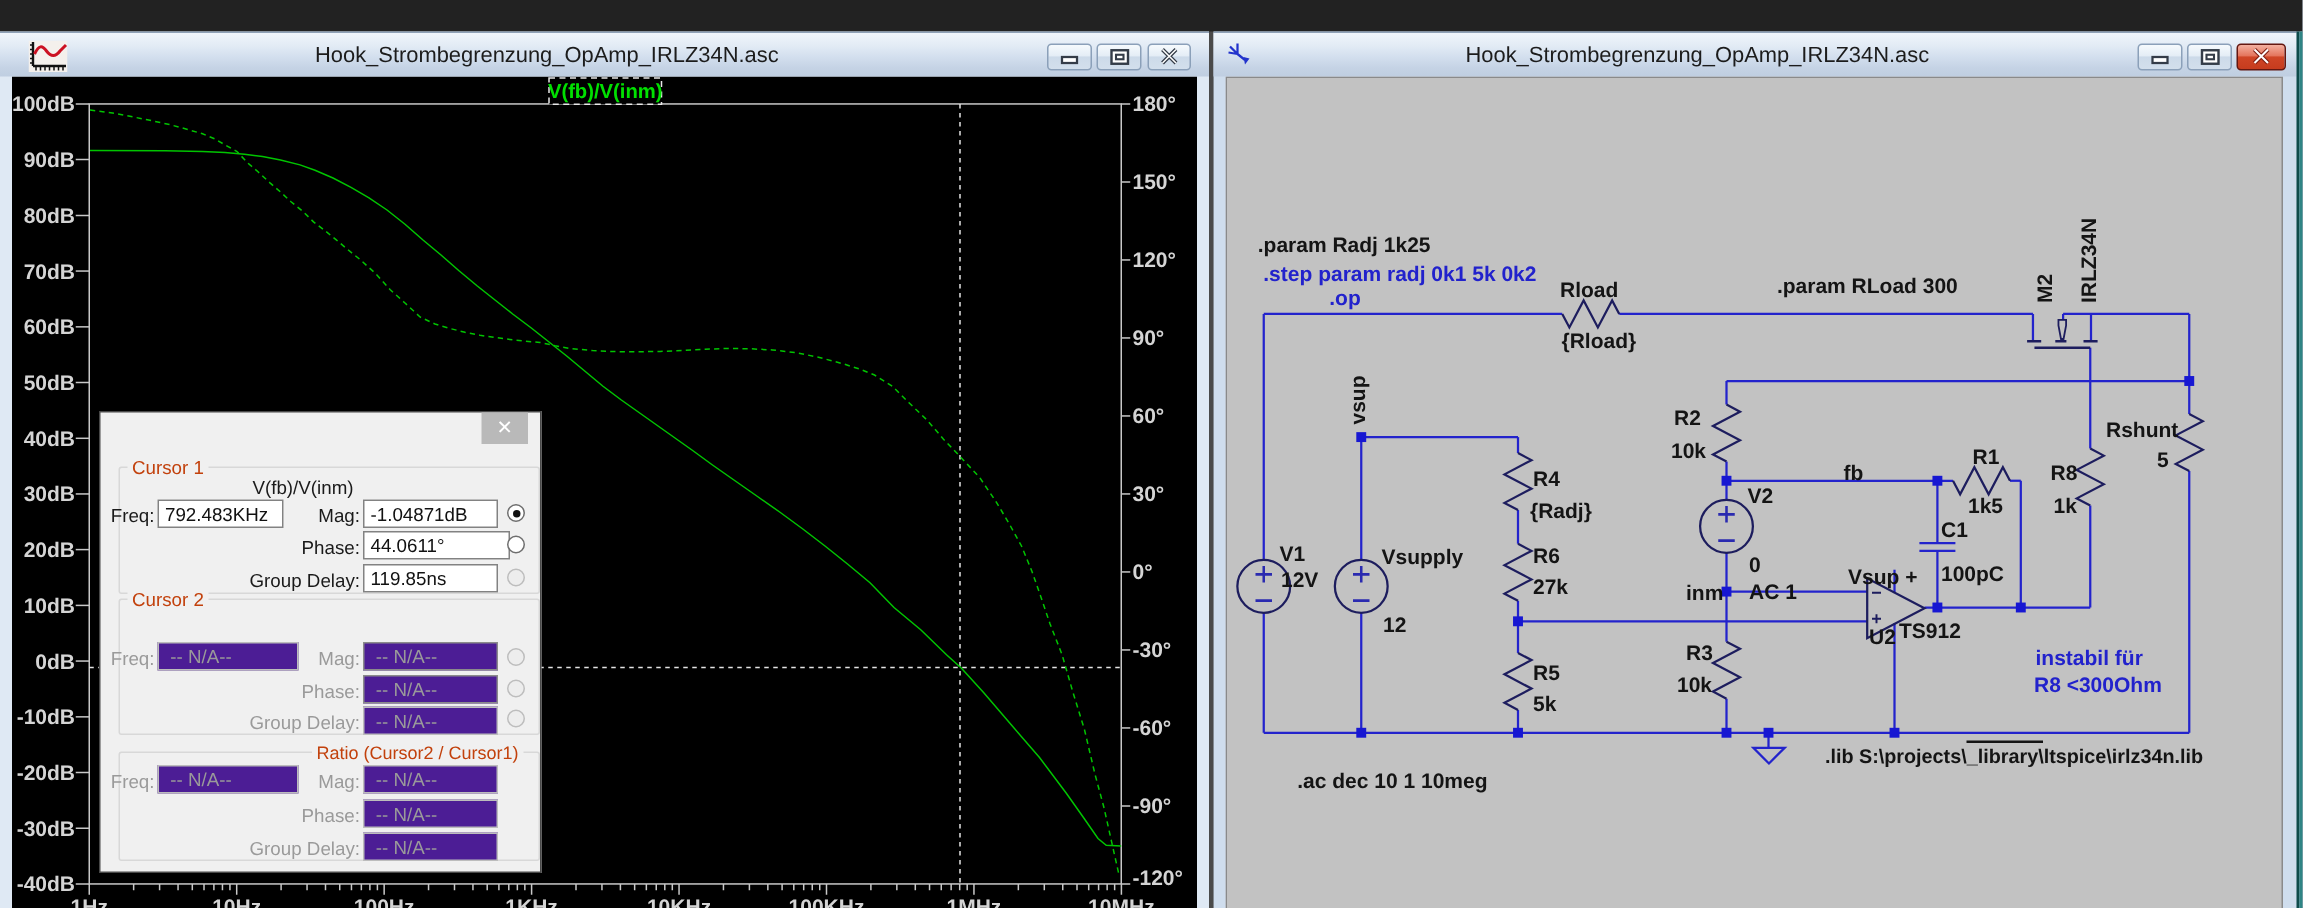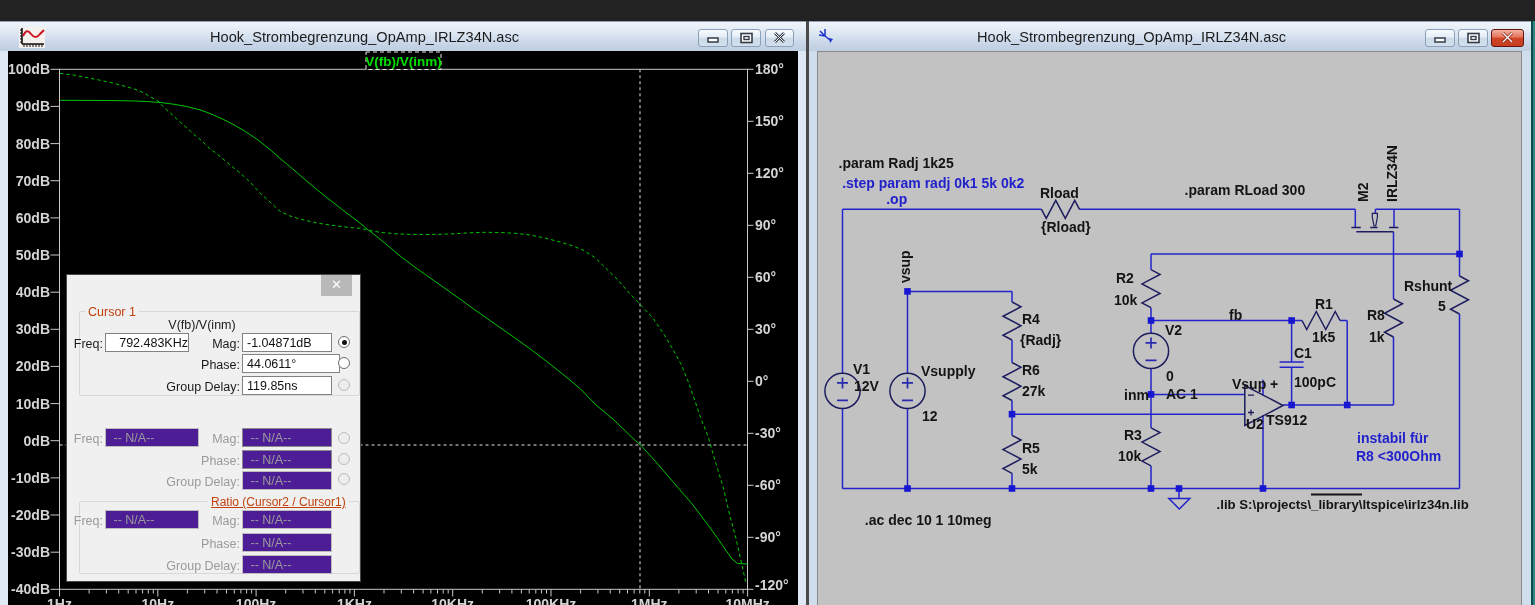--- a/index.html
+++ b/index.html
@@ -212,45 +212,48 @@
 </svg>
 
 <div id="dlg">
  <div id="dlgclose">✕</div>
 
  <div class="grp" style="top:36px;height:85px;">
         <div class="glabel">Cursor 1</div>
       </div>
  <div class="dlabel" style="left:60px;top:43px;width:150px;text-align:center;">V(fb)/V(inm)</div>
  <div class="dlabel" style="left:6px;top:62px;width:30px;">Freq:</div>
- <div class="fld" style="left:38px;top:58px;width:84px;text-align:right;">792.483KHz</div>
+ <div class="fld" style="left:38px;top:58px;width:84px;">792.483KHz</div>
  <div class="dlabel" style="left:113px;top:62px;width:60px;">Mag:</div>
  <div class="fld" style="left:175px;top:58px;width:90px;">-1.04871dB</div>
  <div class="radio sel" style="left:271px;top:61px;"></div>
  <div class="dlabel" style="left:113px;top:83px;width:60px;">Phase:</div>
  <div class="fld" style="left:175px;top:79px;width:98px;">44.0611°</div>
  <div class="radio" style="left:271px;top:82px;"></div>
  <div class="dlabel" style="left:83px;top:105px;width:90px;">Group Delay:</div>
  <div class="fld" style="left:175px;top:101px;width:90px;">119.85ns</div>
  <div class="radio dis" style="left:271px;top:104px;"></div>
 
+ <div class="grp" style="top:124px;height:91px;">
+        <div class="glabel">Cursor 2</div>
+      </div>
  <div class="dlabel dis" style="left:6px;top:157px;width:30px;">Freq:</div>
  <div class="fld dis" style="left:38px;top:153px;width:94px;">&nbsp;-- N/A--</div>
  <div class="dlabel dis" style="left:113px;top:157px;width:60px;">Mag:</div>
  <div class="fld dis" style="left:175px;top:153px;width:90px;border-color:#8b8b8b;">&nbsp;-- N/A--</div>
  <div class="radio dis" style="left:271px;top:157px;"></div>
  <div class="dlabel dis" style="left:113px;top:179px;width:60px;">Phase:</div>
  <div class="fld dis" style="left:175px;top:175px;width:90px;border-color:#8b8b8b;">&nbsp;-- N/A--</div>
  <div class="radio dis" style="left:271px;top:178px;"></div>
  <div class="dlabel dis" style="left:83px;top:200px;width:90px;">Group Delay:</div>
  <div class="fld dis" style="left:175px;top:196px;width:90px;">&nbsp;-- N/A--</div>
  <div class="radio dis" style="left:271px;top:198px;"></div>
 
  <div class="grp" style="top:226px;height:73px;">
-        <div class="glabel" style="left:128px;font-size:12px;text-decoration:underline;">Ratio (Cursor2 / Cursor1)</div>
+        <div class="glabel" style="left:128px;font-size:12px;">Ratio (Cursor2 / Cursor1)</div>
       </div>
  <div class="dlabel dis" style="left:6px;top:239px;width:30px;">Freq:</div>
  <div class="fld dis" style="left:38px;top:235px;width:94px;">&nbsp;-- N/A--</div>
  <div class="dlabel dis" style="left:113px;top:239px;width:60px;">Mag:</div>
  <div class="fld dis" style="left:175px;top:235px;width:90px;">&nbsp;-- N/A--</div>
  <div class="dlabel dis" style="left:113px;top:262px;width:60px;">Phase:</div>
  <div class="fld dis" style="left:175px;top:258px;width:90px;">&nbsp;-- N/A--</div>
  <div class="dlabel dis" style="left:83px;top:284px;width:90px;">Group Delay:</div>
  <div class="fld dis" style="left:175px;top:280px;width:90px;">&nbsp;-- N/A--</div>
 </div>

